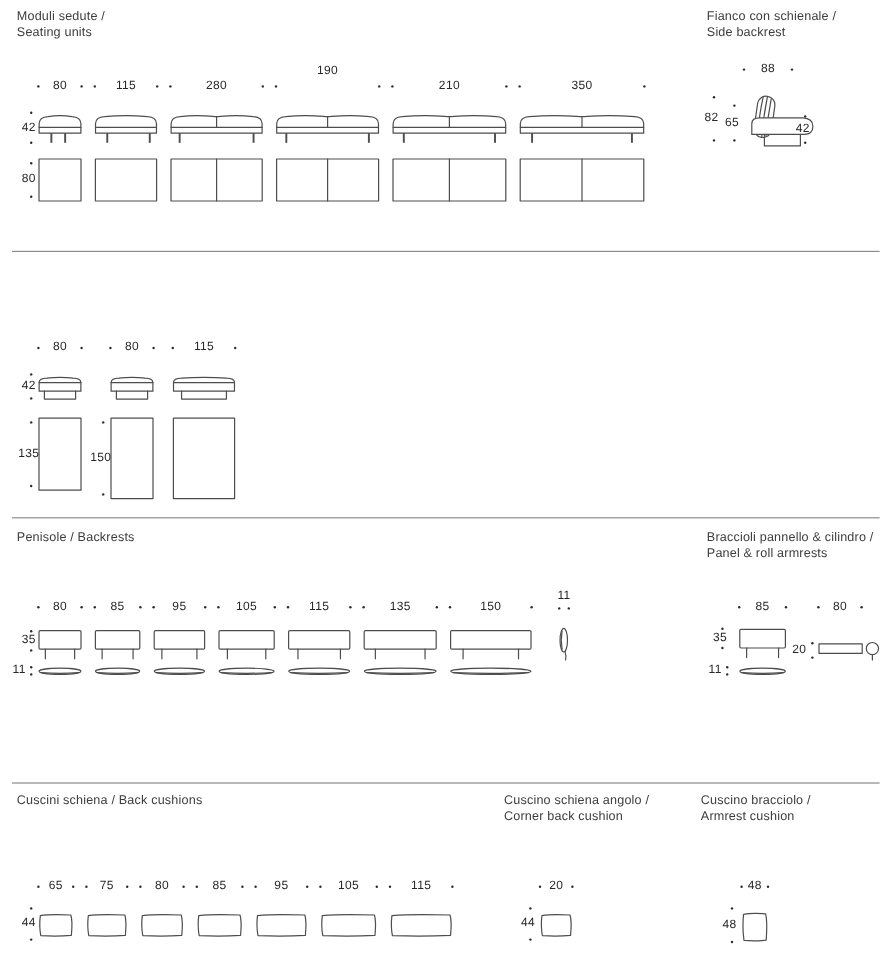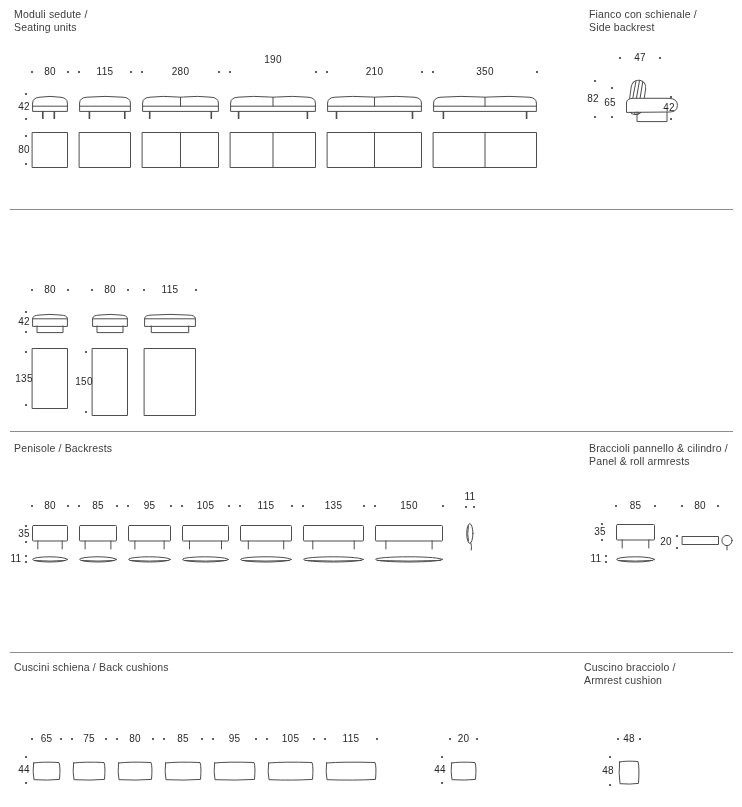--- a/index.html
+++ b/index.html
@@ -52,20 +52,24 @@
     <div>Braccioli pannello &amp; cilindro /</div>
     <div>Panel &amp; roll armrests</div>
   </div>
 
   <div class="divider" style="top:652px"></div>
 
   <div class="label" style="left:14px;top:661px">
     <div>Cuscini schiena / Back cushions</div>
   </div>
 
+  <div class="label" style="left:420px;top:661px">
+    <div>Cuscino schiena angolo /</div>
+    <div>Corner back cushion</div>
+  </div>
 
   <div class="label" style="left:584px;top:661px">
     <div>Cuscino bracciolo /</div>
     <div>Armrest cushion</div>
   </div>
 
 <i class="dot" style="left:30.9px;top:70.9px"></i>
     <i class="dot" style="left:66.9px;top:70.9px"></i>
     <span class="num" style="left:30.0px;top:66.0px">80</span>
     <svg class="draw" style="left:32px;top:95px" width="36" height="27" viewBox="0 0 36 27">
@@ -146,21 +150,21 @@
       <line x1="52" y1="0.5" x2="52" y2="35.5"></line>
     </svg>
     <i class="dot" style="left:24.9px;top:92.9px"></i>
     <i class="dot" style="left:24.9px;top:117.9px"></i>
     <span class="num" style="left:4.0px;top:100.5px">42</span>
     <i class="dot" style="left:24.9px;top:134.9px"></i>
     <i class="dot" style="left:24.9px;top:162.9px"></i>
     <span class="num" style="left:4.0px;top:144.0px">80</span>
     <i class="dot" style="left:618.9px;top:56.9px"></i>
     <i class="dot" style="left:658.9px;top:56.9px"></i>
-    <span class="num" style="left:620.0px;top:52.0px">47</span>
+    <span class="num" style="left:620.0px;top:52.0px">88</span>
     <svg class="draw" style="left:624px;top:78px" width="56" height="46" viewBox="0 0 56 46">
       <g transform="rotate(8 11 36)">
         <rect x="3.5" y="2" width="14.5" height="34.5" rx="7"></rect>
         <path d="M7.4 3.4 C6.6 12 6.6 26 7.4 35"></path>
         <path d="M10.8 2.4 C10.2 12 10.2 26 10.8 36"></path>
         <path d="M14.2 3.4 C13.8 12 13.8 26 14.2 35"></path>
       </g>
       <path class="white" d="M2.5 34 L2.5 25 Q2.5 20.4 9 20.3 L45 20.3 Q53.4 20.7 53.4 27.2 Q53.4 34 46 34 Z" style="fill:#ffffff"></path>
       <path d="M13 34 L13 43.6 L43 43.6 L43 34"></path>
     </svg>

